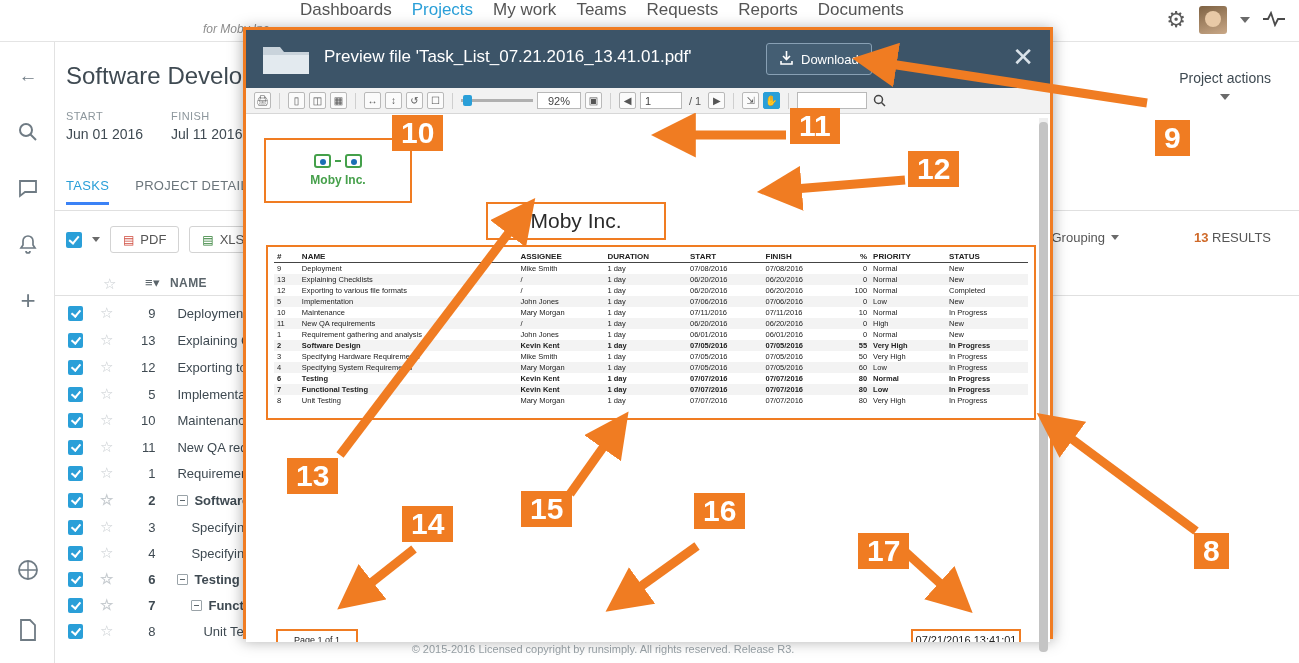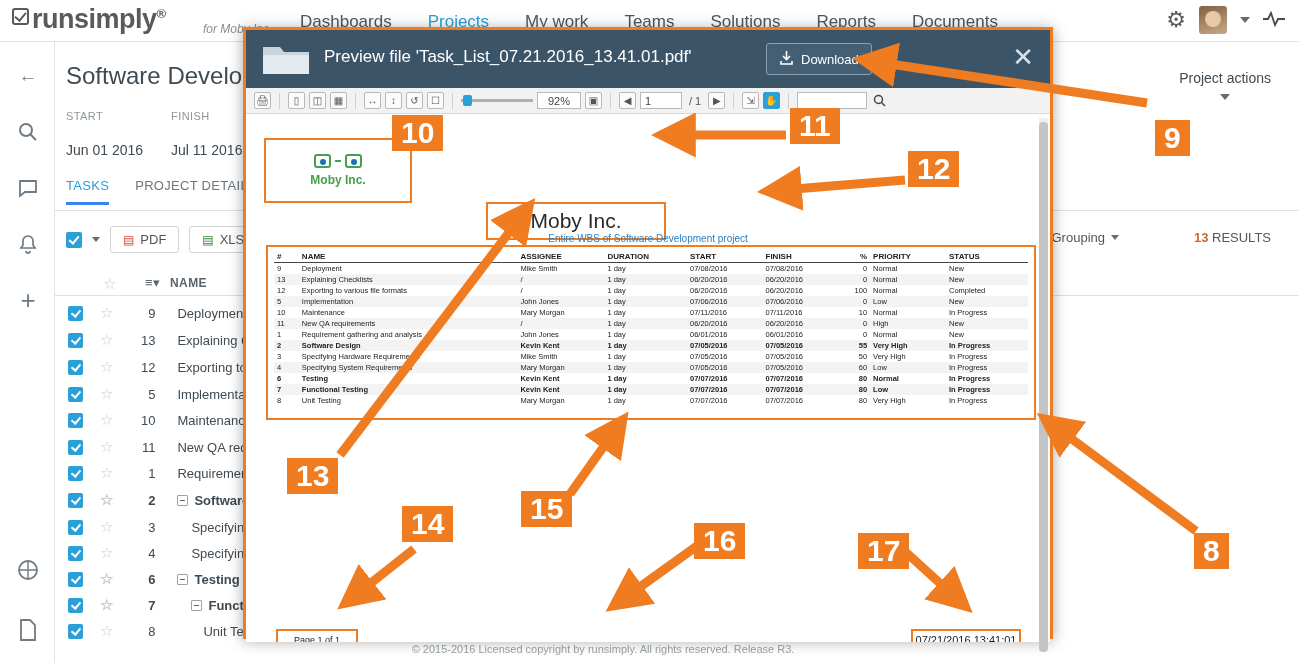--- a/index.html
+++ b/index.html
@@ -39,21 +39,21 @@
   .logo .check:after {
     content: ""; position: absolute; left: 3px; top: 0px; width: 5px; height: 9px;
     border-right: 2px solid #5a5a5a; border-bottom: 2px solid #5a5a5a;
     transform: rotate(40deg);
   }
   .logo .reg { font-size: 13px; vertical-align: super; }
   .for-org {
     position: absolute; left: 203px; top: 22px; font-size: 12px;
     color: #8d8d8d; font-style: italic;
   }
-  .topnav { position: absolute; left: 300px; top: 12px; display: flex; gap: 36px; }
+  .topnav { position: absolute; left: 300px; top: 0; display: flex; gap: 20px; }
   .topnav a {
     font-size: 17px; color: #555; text-decoration: none;
   }
   .topnav a.active { color: #2a9fd8; }
   .top-right-icons { position: absolute; right: 14px; top: 6px; display: flex; align-items: center; gap: 13px; }
   .gear { font-size: 22px; color: #5a5a5a; }
   .avatar {
     width: 28px; height: 28px; border-radius: 3px;
     background: linear-gradient(160deg,#7e6243,#c9a887); display: inline-block;
     position: relative; overflow: hidden;
@@ -64,21 +64,21 @@
   }
   .caret-down { width:0;height:0;border-left:5px solid transparent;border-right:5px solid transparent;border-top:6px solid #6a6a6a; }
   .pulse { font-size: 22px; color: #5a5a5a; }
 
   .page-title {
     position: absolute; left: 66px; top: 62px;
     font-size: 24px; color: #3f4a52;
   }
   .meta-row { position: absolute; left: 66px; top: 110px; display: flex; gap: 28px; }
   .meta-col .meta-label { font-size: 11px; color: #8c969c; letter-spacing: .4px; }
-  .meta-col .meta-val { font-size: 14px; color: #3f4a52; margin-top: 20px; }
+  .meta-col .meta-val { font-size: 14px; color: #3f4a52; margin-top: 4px; }
 
   .tabs-row { position: absolute; left: 66px; top: 178px; display: flex; gap: 26px; }
   .tab { font-size: 13px; color: #6b757b; padding-bottom: 9px; letter-spacing: .3px; }
   .tab.active { color: #2a9fd8; border-bottom: 3px solid #3b82f6; }
   .tabs-underline { position: absolute; left: 55px; top: 210px; width: 1244px; height: 1px; background: #e0e0e0; }
 
   .toolbar-row { position: absolute; left: 66px; top: 226px; display: flex; align-items: center; gap: 10px; }
   .cb {
     width: 16px; height: 16px; background: #2a9fd8; border-radius: 2px;
     position: relative;
@@ -287,30 +287,27 @@
         </svg>
     </div>
     <div class="rail-icon" style="top:616px">
       <svg width="20" height="22" viewBox="0 0 20 22">
           <path d="M3 1h9l5 5v15H3z" fill="none" stroke="#6f7b84" stroke-width="1.8"></path>
         </svg>
     </div>
   </div>
 
   <div class="app-topbar">
-    <div class="logo">
-      <span class="check"></span><span>runsimply</span><span class="reg">®</span>
-    </div>
     <div class="for-org">for Moby Inc.</div>
     <div class="topnav">
       <a href="#">Dashboards</a>
       <a href="#" class="active">Projects</a>
       <a href="#">My work</a>
       <a href="#">Teams</a>
-      <a href="#">Solutions</a>
+      <a href="#">Requests</a>
       <a href="#">Reports</a>
       <a href="#">Documents</a>
     </div>
     <div class="top-right-icons">
       <span class="gear">⚙</span>
       <span class="avatar"></span>
       <span class="caret-down"></span>
       <span class="pulse">
         <svg width="22" height="16" viewBox="0 0 22 16">
             <polyline points="0,8 5,8 8,2 12,14 15,8 22,8" fill="none" stroke="#4a4a4a" stroke-width="1.8"></polyline>
@@ -518,21 +515,20 @@
       <div class="doc-logo">
         <div class="logo-eyes">
           <span class="eye"></span>
           <span class="logo-bridge"></span>
           <span class="eye"></span>
         </div>
         <div class="logo-text">Moby Inc.</div>
       </div>
 
       <div class="doc-company">Moby Inc.</div>
-      <div class="doc-sub">Entire WBS of Software Development project</div>
 
       <div class="doc-table">
         <table class="tl">
           <thead>
             <tr>
               <th>#</th>
               <th>NAME</th>
               <th>ASSIGNEE</th>
               <th>DURATION</th>
               <th>START</th>
@@ -725,16 +721,16 @@
   </svg>
 
   <div class="badge" style="left:1194px; top:533px;">8</div>
   <div class="badge" style="left:1155px; top:120px;">9</div>
   <div class="badge" style="left:392px;  top:115px;">10</div>
   <div class="badge" style="left:790px;  top:108px;">11</div>
   <div class="badge" style="left:908px;  top:151px;">12</div>
   <div class="badge" style="left:287px;  top:458px;">13</div>
   <div class="badge" style="left:402px;  top:506px;">14</div>
   <div class="badge" style="left:521px;  top:491px;">15</div>
-  <div class="badge" style="left:694px;  top:493px;margin-top:30px;">16</div>
+  <div class="badge" style="left:694px;  top:493px;">16</div>
   <div class="badge" style="left:858px;  top:493px;margin-top:40px;">17</div>
 
 </div>
 
 </body></html>

